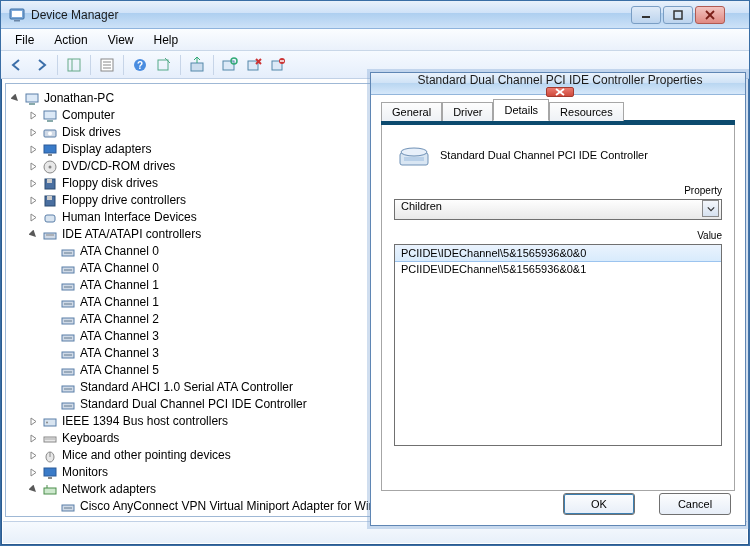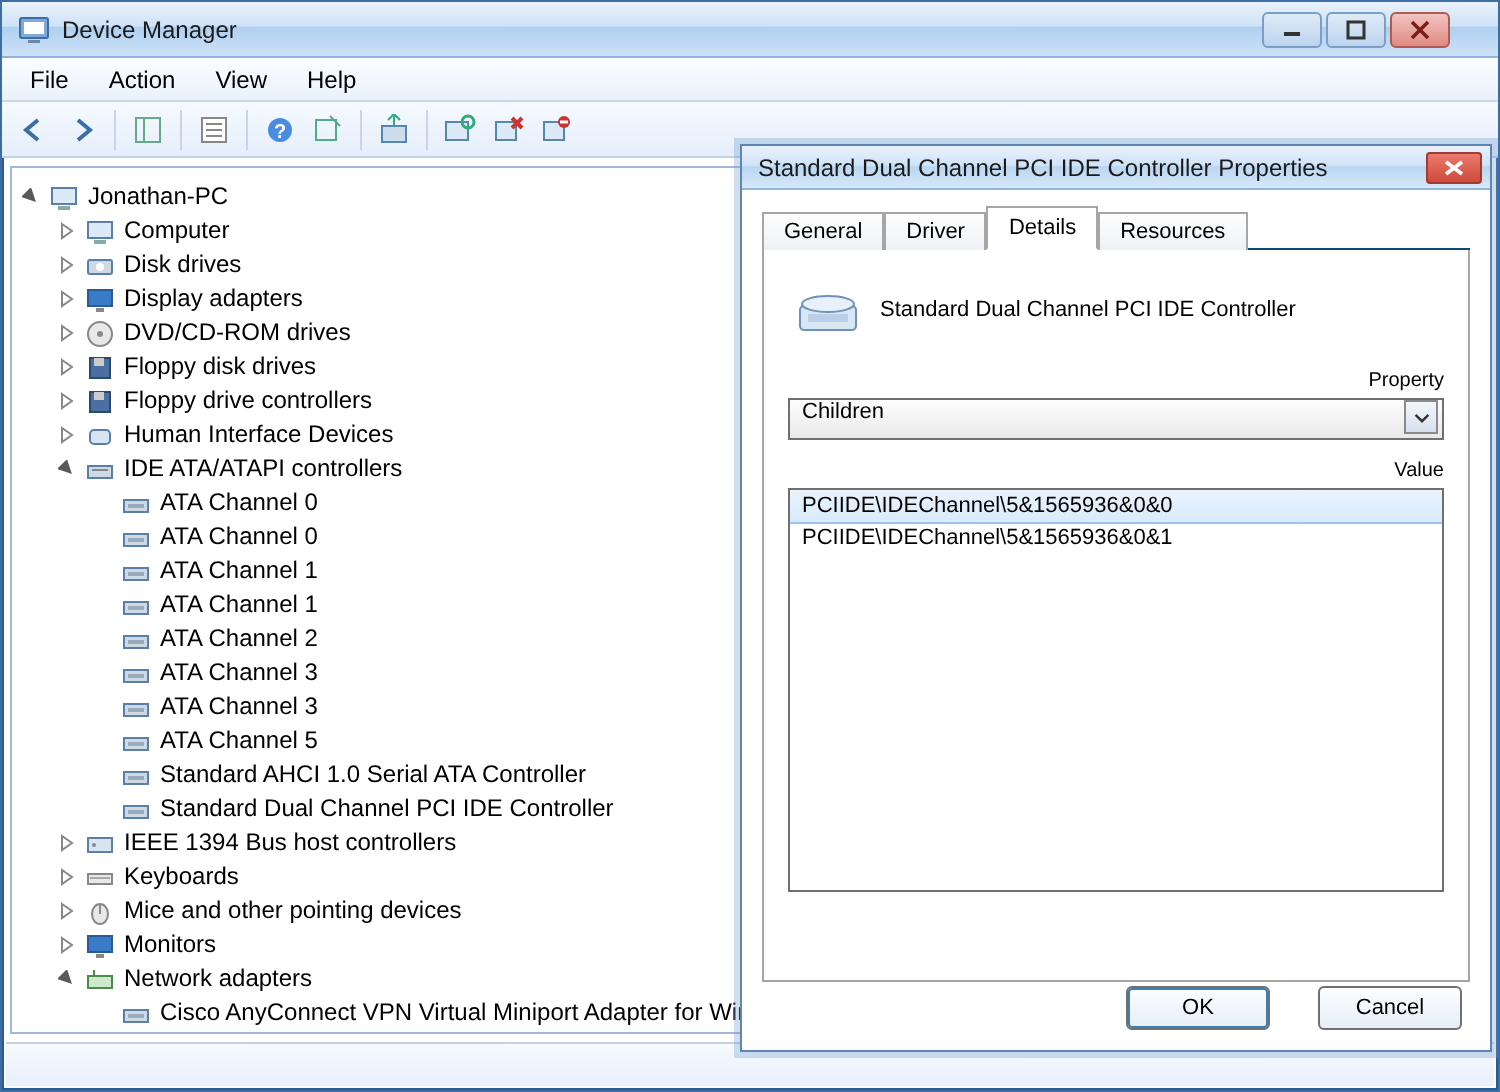--- a/index.html
+++ b/index.html
@@ -92,30 +92,31 @@
   .dialog {
     position: absolute; left: 370px; top: 72px; width: 376px; height: 454px;
     background: #fff;
     border: 1px solid #5f86b4;
     box-shadow: 0 0 0 3px rgba(120,160,210,.35);
   }
   .dlg-title {
     height: 22px; background: linear-gradient(#e9f2fc 0,#cfe2f6 48%,#b9d6f1 49%,#d6e8fa 100%);
     display: flex; align-items: center; padding: 0 4px 0 8px; font-size: 12px; color:#1b1b1b;
     border-bottom: 1px solid #93b6db;
+    flex-direction: column;
   }
   .dlg-close {
     width: 28px; height: 16px; background: linear-gradient(#ea7a6f,#cf4a3c);
     border: 1px solid #a43a2f; border-radius: 2px; display:flex;align-items:center;justify-content:center;
   }
   .dlg-close svg { width: 10px; height: 8px; stroke:#fff; }
 
   .dlg-body { padding: 8px 10px 8px 10px; height: calc(100% - 22px); position: relative; }
 
-  .tabstrip { display: flex; align-items: flex-end; height: 22px; border-bottom: 1px solid #0c4a6e; }
+  .tabstrip { display: flex; align-items: flex-end; height: 22px; border-bottom: 5px solid #0c4a6e; }
   .tab {
     padding: 3px 10px 3px 10px; font-size: 11px;
     border: 1px solid #a6a6a6; border-bottom: none;
     background: linear-gradient(#fdfdfd,#eef1f5);
     margin-right: 0px; position: relative; top: 1px;
   }
   .tab.active { background: #fff; top: 1px; border-bottom: 1px solid #fff; padding-top:4px; padding-bottom:4px;}
   .tabpanel {
     border: 1px solid #a6a6a6; border-top: none;
     height: 366px; padding: 10px 12px 10px 12px; background:#fff;

